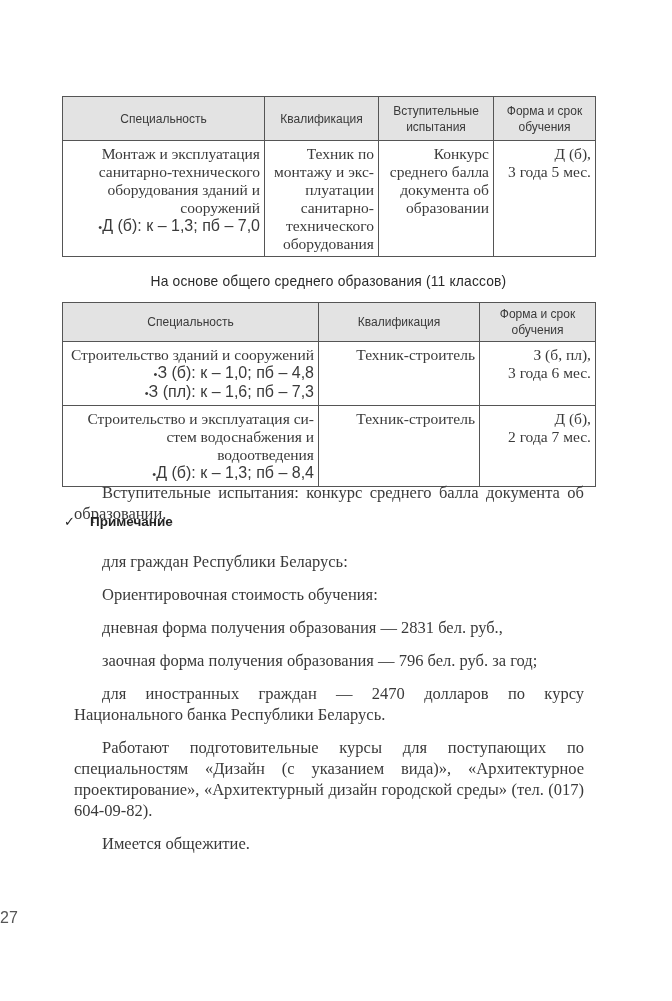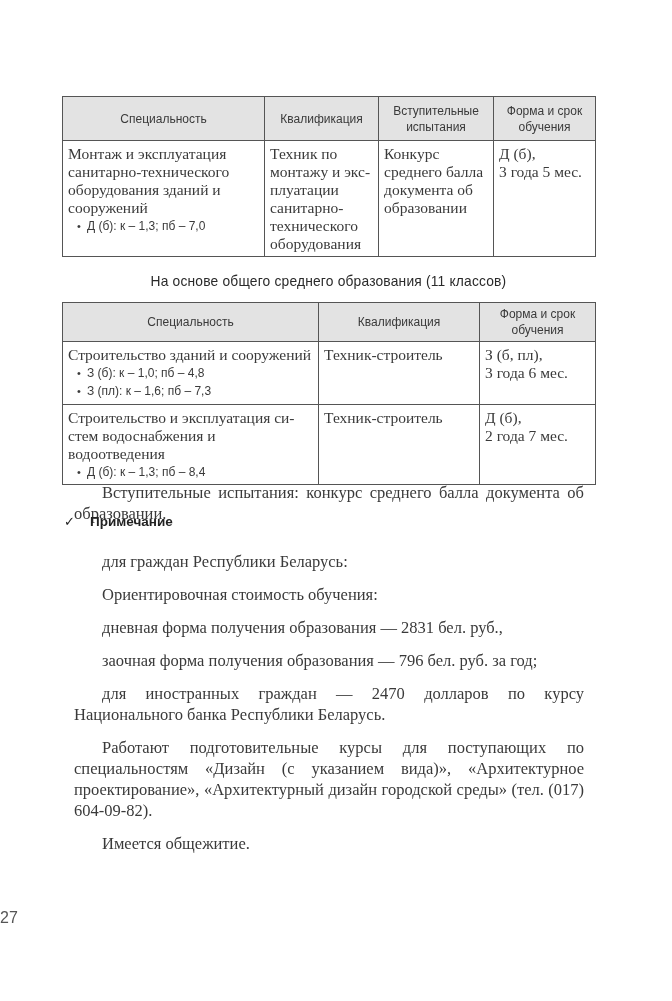--- a/index.html
+++ b/index.html
@@ -24,37 +24,37 @@
       border-collapse: collapse;
       table-layout: fixed;
       font-family: "Liberation Serif", serif;
       font-size: 15.5px;
       line-height: 18px;
       color: #3a3a3a;
     }
     table.tbl th, table.tbl td {
       border: 1.3px solid #555555;
       vertical-align: top;
-      text-align: left;
+      text-align: right;
       padding: 4px 4px 3px 5px;
     }
     table.tbl th {
       background: #e3e3e3;
       font-family: "Liberation Sans", sans-serif;
       font-weight: normal;
       font-size: 12px;
       line-height: 16px;
       text-align: center;
       vertical-align: middle;
       color: #3a3a3a;
       padding: 3px 3px;
     }
     .bullet {
       font-family: "Liberation Sans", sans-serif;
-      font-size: 12px;
+      font-size: 16px;
       line-height: 18px;
       padding-left: 9px;
       white-space: nowrap;
     }
     .bullet::before {
       content: "\2022";
       display: inline-block;
       width: 10px;
       font-size: 11px;
     }

